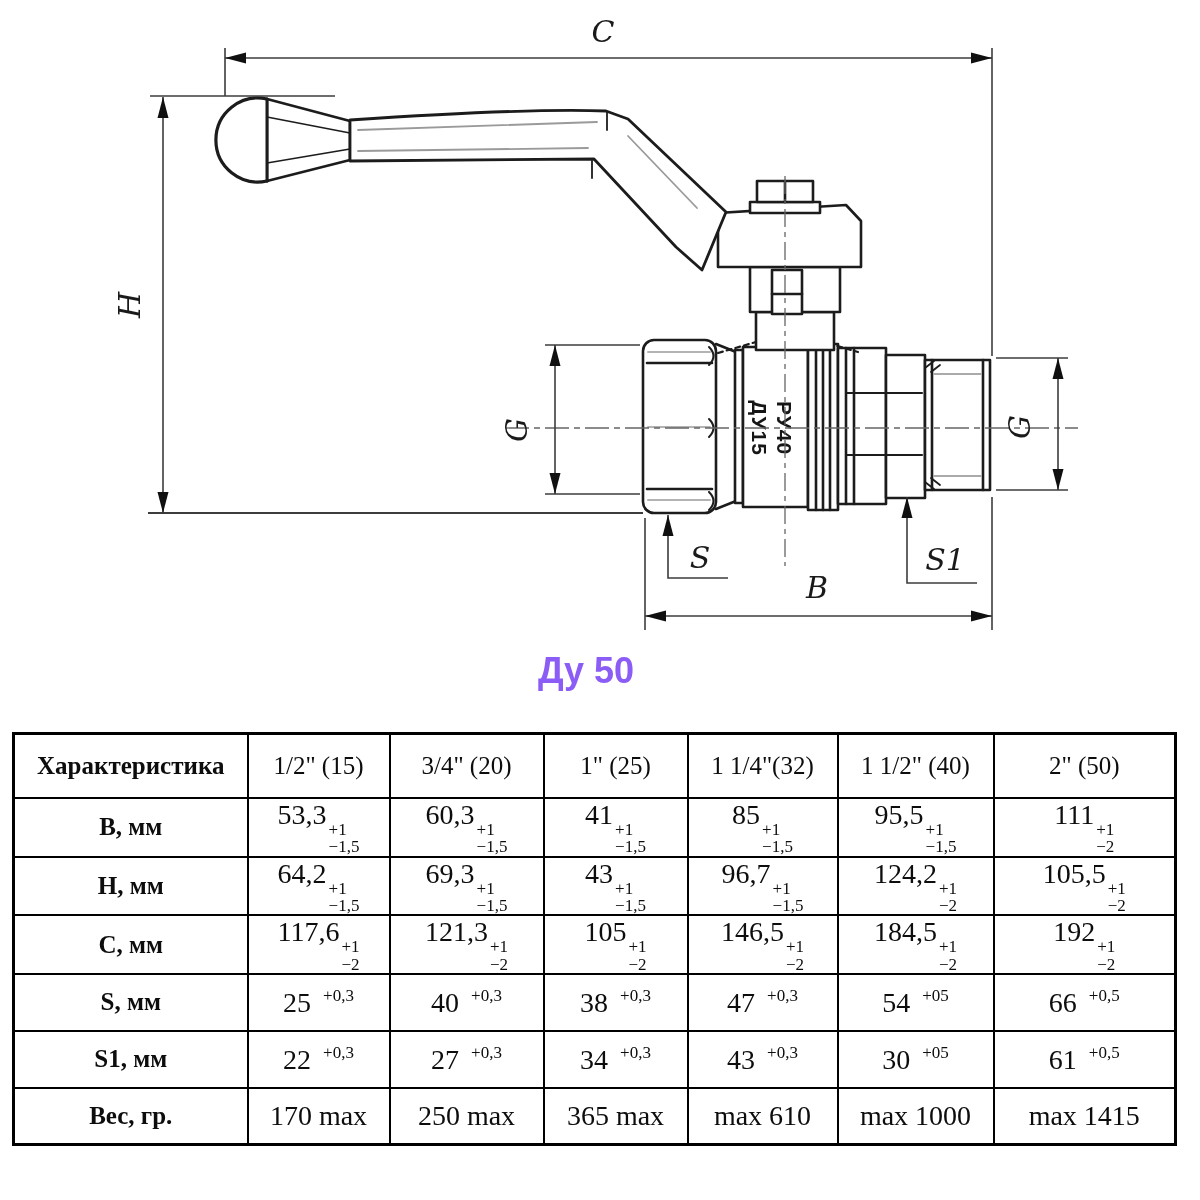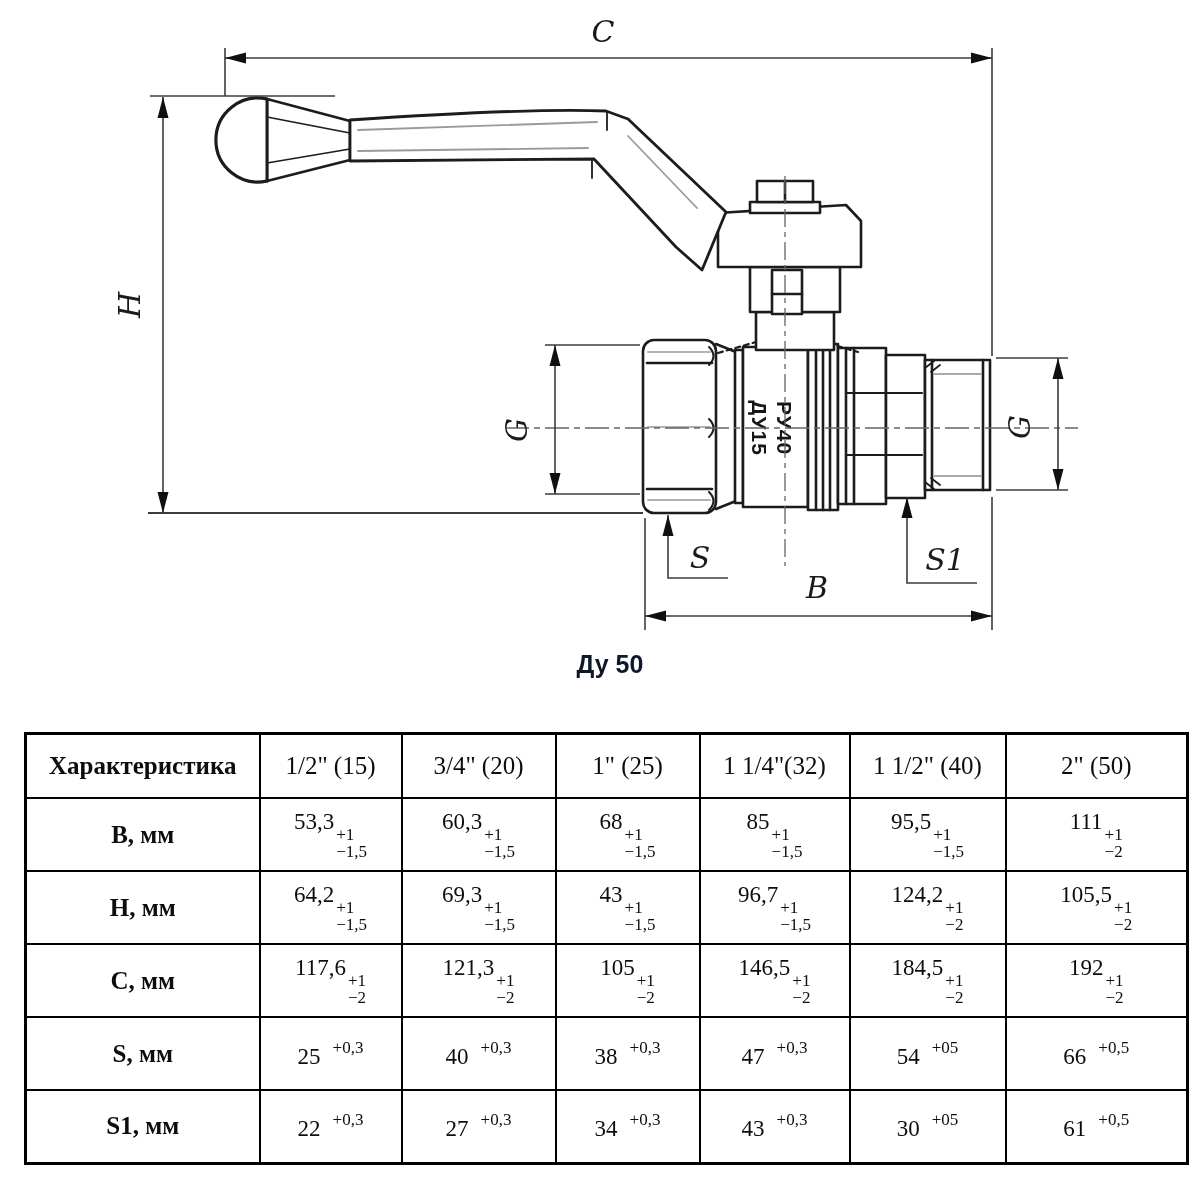--- a/index.html
+++ b/index.html
@@ -1,31 +1,31 @@
 <!DOCTYPE html>
 <html><head>
 <meta charset="utf-8">
 <style>
   html,body{margin:0;padding:0;background:#ffffff;}
   body{width:1200px;height:1200px;position:relative;font-family:"Liberation Serif",serif;color:#0d0d0d;}
   .stage{position:absolute;left:0;top:0;width:1200px;height:1200px;background:#fff;overflow:hidden;}
   svg text{user-select:none;}
   .dim-label{font-family:"DejaVu Serif",serif;font-style:italic;font-size:30px;fill:#1a1a1a;}
   .marking{font-family:"Liberation Sans",sans-serif;font-weight:bold;font-size:21px;fill:#161616;letter-spacing:1px;}
-  .caption{position:absolute;left:460px;top:650px;width:300px;text-align:center;
-           font-family:"Liberation Sans",sans-serif;font-weight:bold;font-size:25px;color:#0f172a;}
-  table.spec{position:absolute;left:24px;top:732px;width:1162px;border-collapse:collapse;
+  .caption{position:absolute;left:436px;top:650px;width:300px;text-align:center;
+           font-family:"Liberation Sans",sans-serif;font-weight:bold;font-size:36px;color:#8b5cf6;}
+  table.spec{position:absolute;left:12px;top:732px;width:1162px;border-collapse:collapse;
              border:3px solid #000;table-layout:fixed;background:#fff;}
   table.spec th,table.spec td{border:2px solid #000;text-align:center;vertical-align:middle;
              padding:0 2px;overflow:hidden;}
   table.spec thead th{height:62px;font-size:25px;font-weight:normal;}
   table.spec thead th.first{font-weight:bold;font-size:25px;}
   table.spec tbody th{font-weight:bold;font-size:25px;}
-  table.spec tbody tr{height:73px;}
-  td .val{font-size:23px;}
+  table.spec tbody tr{height:57px;}
+  td .val{font-size:28px;}
   td .tol{display:inline-flex;flex-direction:column;align-items:flex-start;font-size:17px;
           line-height:1.02;vertical-align:-11px;margin-left:2px;}
   td .sup{font-size:17px;vertical-align:11px;margin-left:12px;}
 </style>
 </head>
 <body>
 
 <div class="stage">
 
   <svg width="1200" height="732" viewBox="0 0 1200 732" style="position:absolute;left:0;top:0;">
@@ -181,21 +181,21 @@
         <tr>
           <th>B, мм</th>
           <td><span class="val">53,3</span><span class="tol">
               <span>+1</span>
               <span>−1,5</span>
             </span></td>
           <td><span class="val">60,3</span><span class="tol">
               <span>+1</span>
               <span>−1,5</span>
             </span></td>
-          <td><span class="val">68</span><span class="tol">
+          <td><span class="val">41</span><span class="tol">
               <span>+1</span>
               <span>−1,5</span>
             </span></td>
           <td><span class="val">85</span><span class="tol">
               <span>+1</span>
               <span>−1,5</span>
             </span></td>
           <td><span class="val">95,5</span><span class="tol">
               <span>+1</span>
               <span>−1,5</span>
@@ -270,16 +270,25 @@
         </tr>
         <tr>
           <th>S1, мм</th>
           <td><span class="val">22</span><span class="sup">+0,3</span></td>
           <td><span class="val">27</span><span class="sup">+0,3</span></td>
           <td><span class="val">34</span><span class="sup">+0,3</span></td>
           <td><span class="val">43</span><span class="sup">+0,3</span></td>
           <td><span class="val">30</span><span class="sup">+05</span></td>
           <td><span class="val">61</span><span class="sup">+0,5</span></td>
         </tr>
+        <tr>
+          <th>Вес, гр.</th>
+          <td><span class="val">170 max</span></td>
+          <td><span class="val">250 max</span></td>
+          <td><span class="val">365 max</span></td>
+          <td><span class="val">max 610</span></td>
+          <td><span class="val">max 1000</span></td>
+          <td><span class="val">max 1415</span></td>
+        </tr>
       </tbody>
   </table>
 
 </div>
 
 </body></html>

